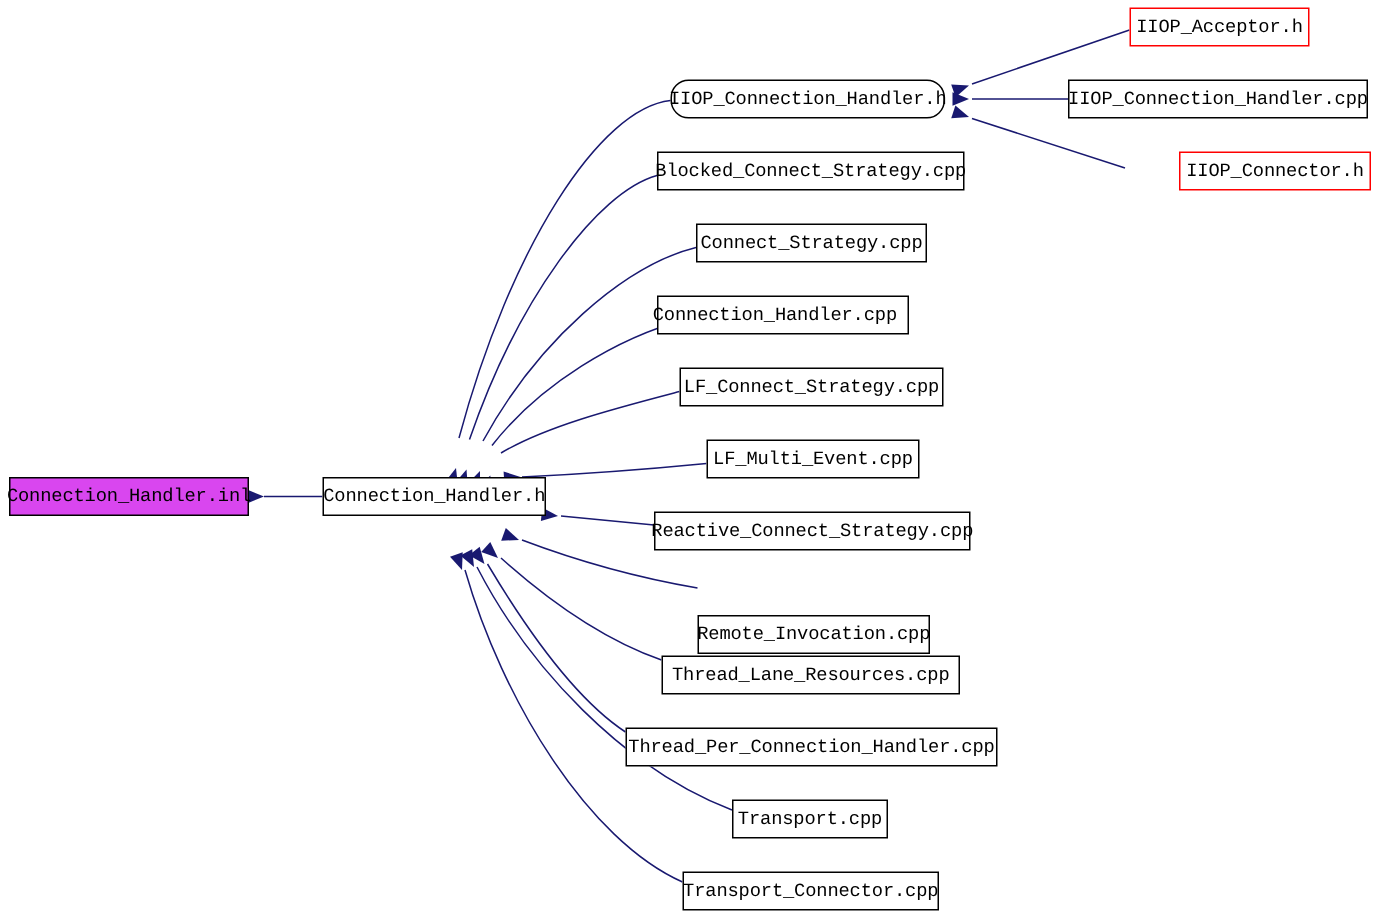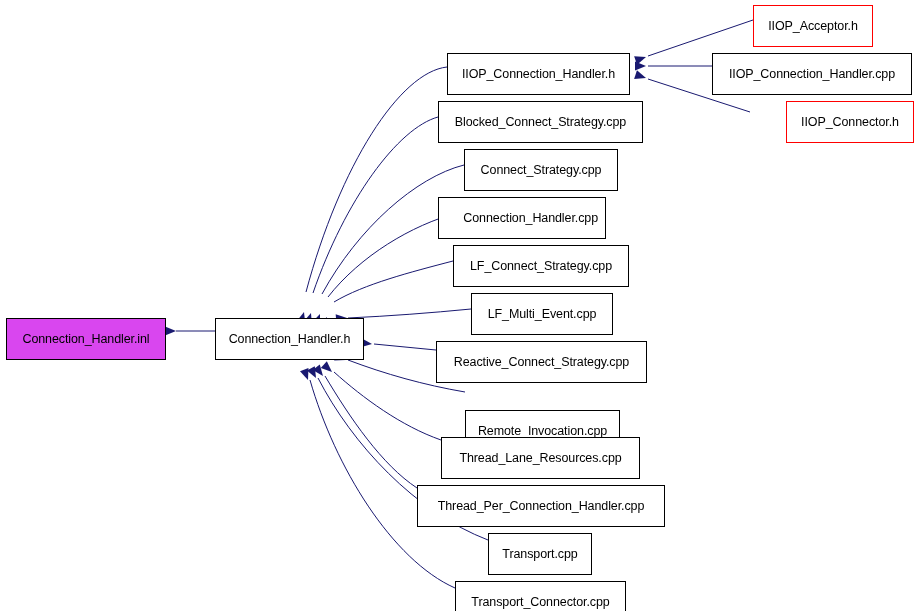--- a/index.html
+++ b/index.html
@@ -24,29 +24,30 @@
     width: 920px;
     height: 611px;
     pointer-events: none;
   }
   .node {
     position: absolute;
     box-sizing: border-box;
     display: flex;
     align-items: center;
     justify-content: center;
-    height: 42px;
+    height: 26px;
     background: #ffffff;
     border: 1px solid #000000;
     font-size: 12.5px;
     line-height: 1;
     color: #000000;
     white-space: nowrap;
     letter-spacing: -0.1px;
     z-index: 2;
+    font-family: Liberation Mono, monospace;
   }
   .node.current {
     background: #d946ef;
     border: 1px solid #000000;
   }
   .node.redborder {
     border: 1px solid #ff0000;
   }
   .node-label {
     display: block;
@@ -93,21 +94,21 @@
       <polygon points="0,0 -11,-4.5 -11,4.5" fill="#191970" transform="translate(646,78) rotate(18)"></polygon>
     </svg>
 
   <div id="nodes-layer">
       <div class="node current" style="left: 6px; top: 318px; width: 160px;">
         <span class="node-label">Connection_Handler.inl</span>
       </div>
       <div class="node" style="left: 215px; top: 318px; width: 149px;">
         <span class="node-label">Connection_Handler.h</span>
       </div>
-      <div class="node" style="left: 447px; top: 53px; width: 183px;">
+      <div class="node" style="left: 447px; top: 53px; width: 183px; border-radius: 12px;">
         <span class="node-label">IIOP_Connection_Handler.h</span>
       </div>
       <div class="node redborder" style="left: 753px; top: 5px; width: 120px;">
         <span class="node-label">IIOP_Acceptor.h</span>
       </div>
       <div class="node" style="left: 712px; top: 53px; width: 200px;">
         <span class="node-label">IIOP_Connection_Handler.cpp</span>
       </div>
       <div class="node redborder" style="left: 786px; top: 101px; width: 128px;">
         <span class="node-label">IIOP_Connector.h</span>

